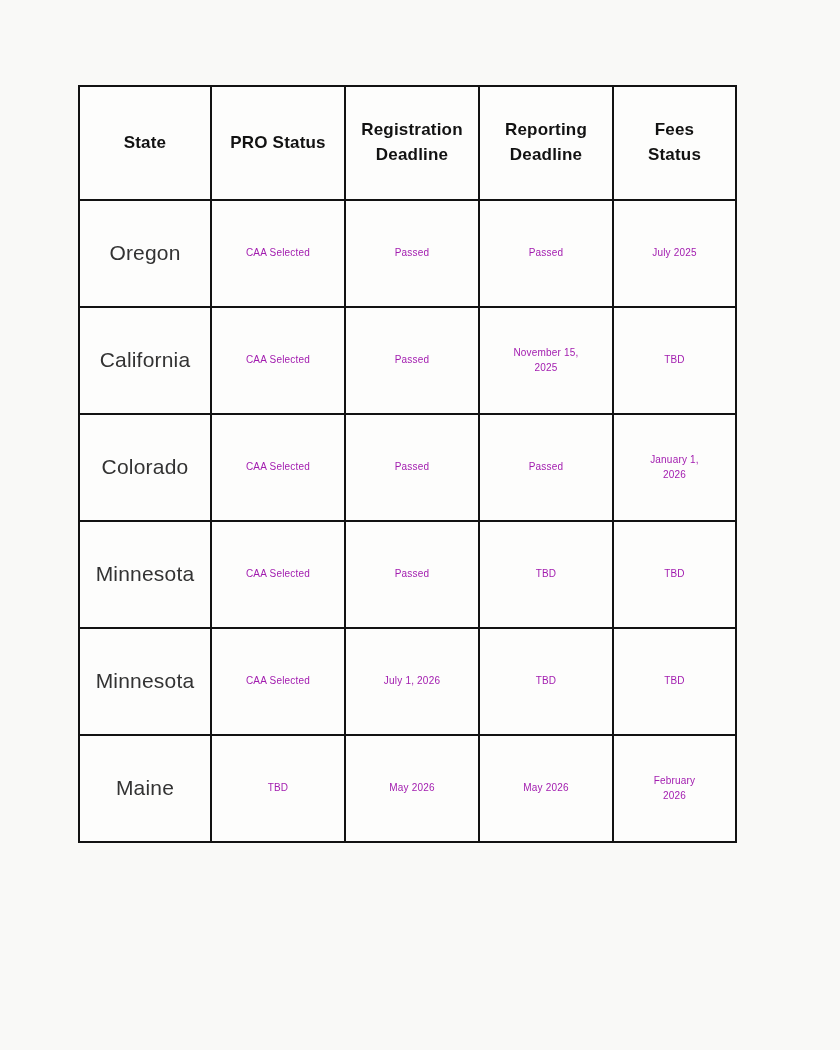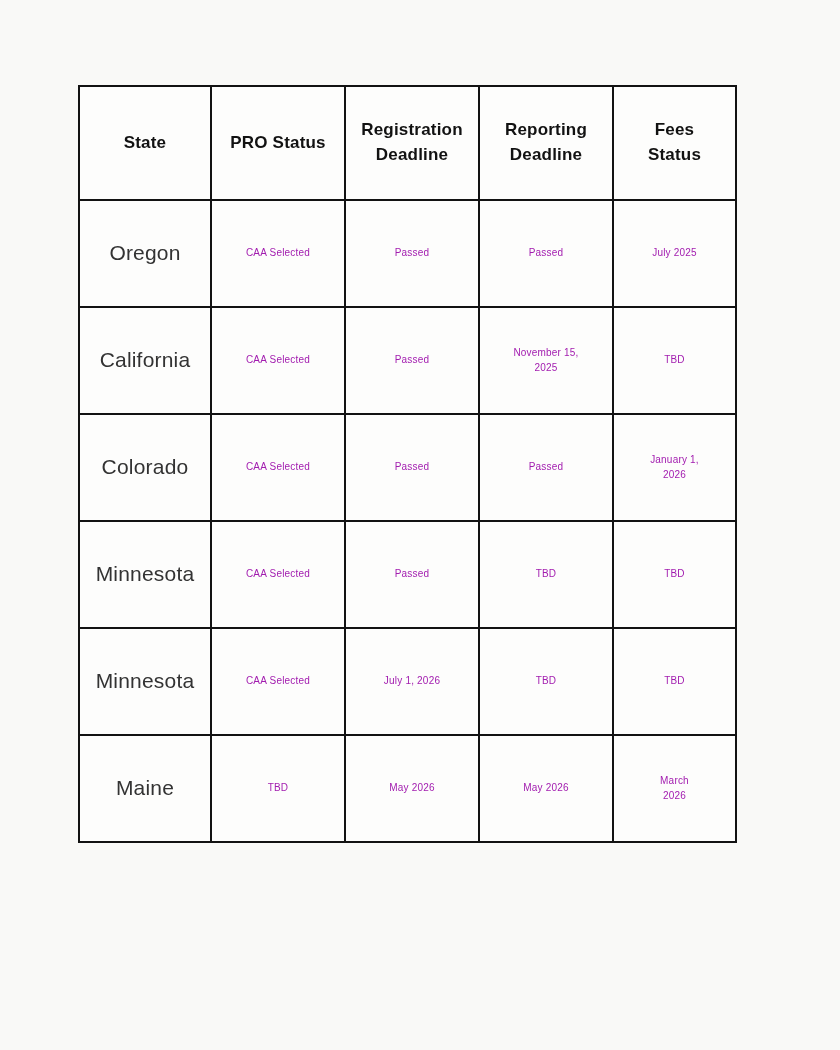--- a/index.html
+++ b/index.html
@@ -116,18 +116,18 @@
           <td>CAA Selected</td>
           <td>July 1, 2026</td>
           <td>TBD</td>
           <td>TBD</td>
         </tr>
         <tr>
           <td class="state-cell">Maine</td>
           <td>TBD</td>
           <td>May 2026</td>
           <td>May 2026</td>
-          <td>March
+          <td>February
 2026</td>
         </tr>
       </tbody>
   </table>
 </div>
 
 </body></html>

